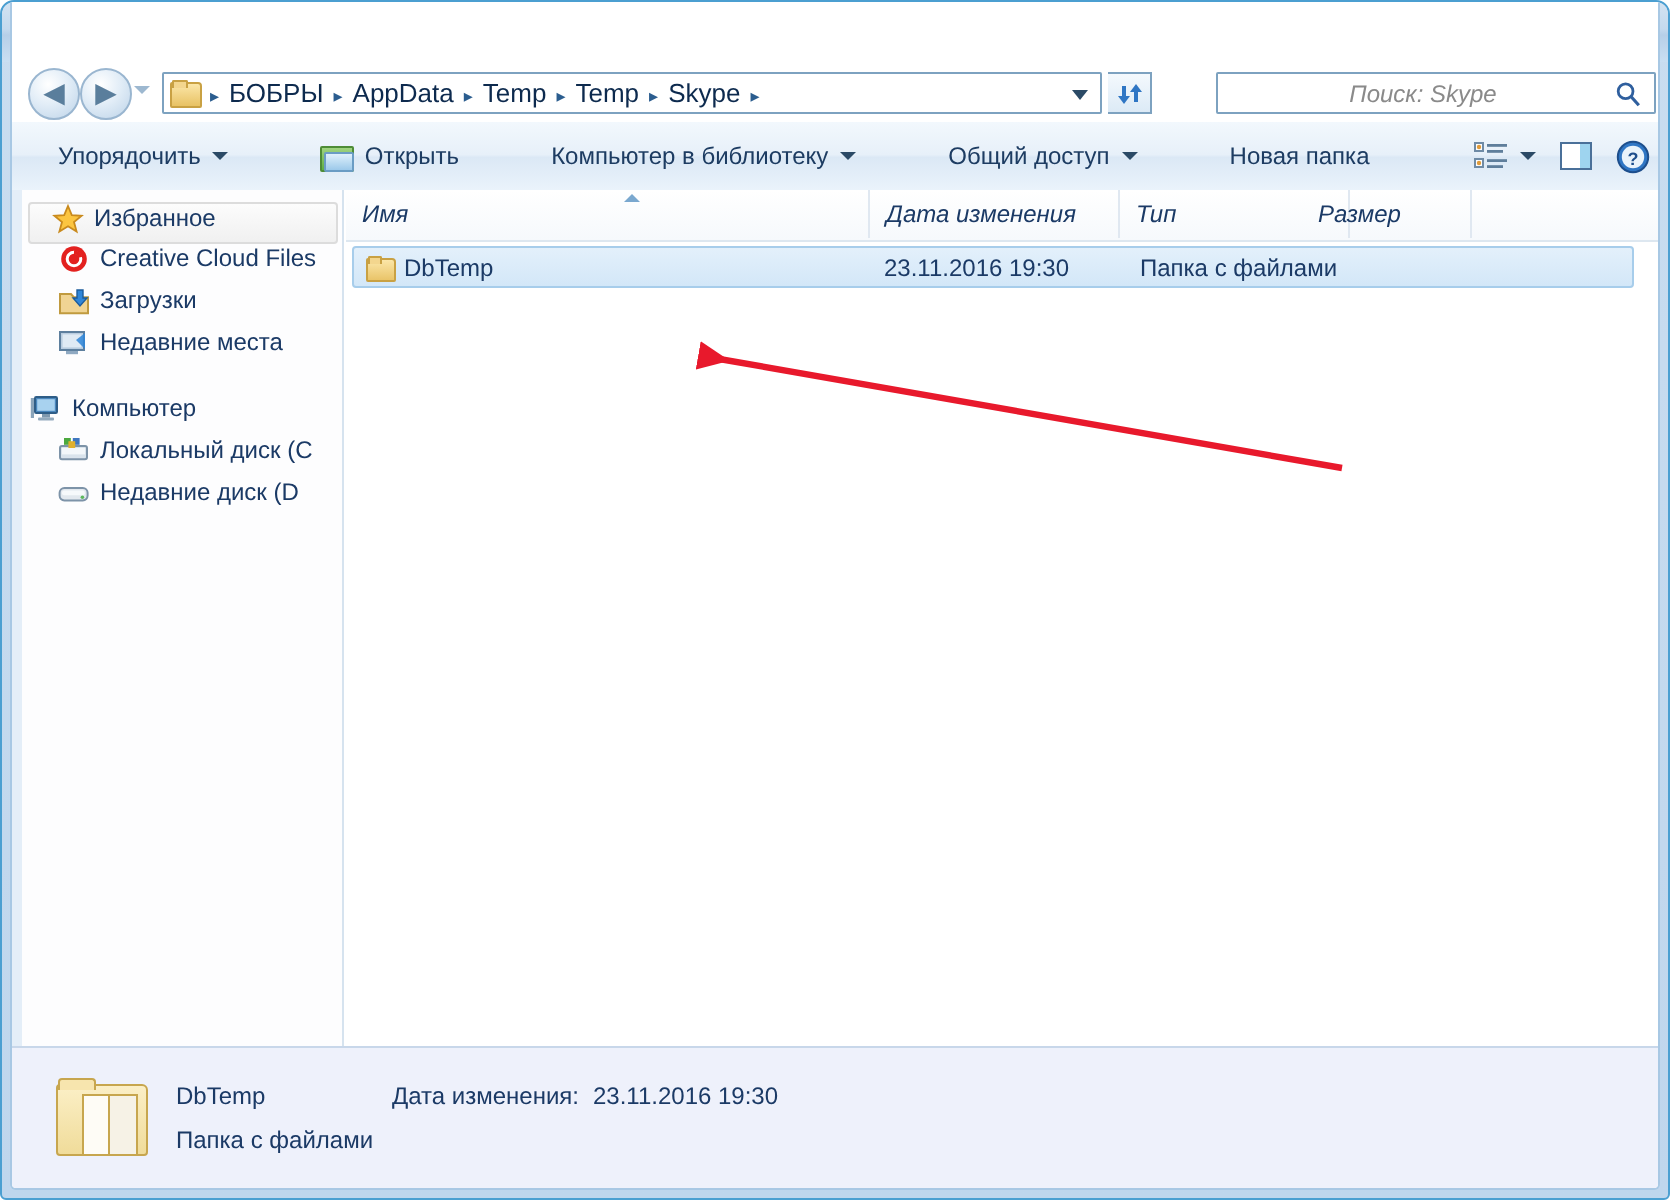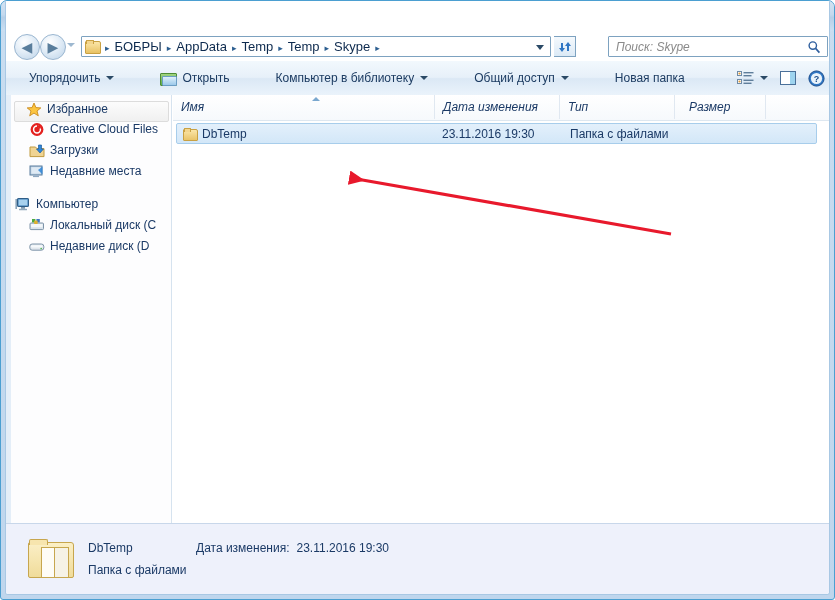--- a/index.html
+++ b/index.html
@@ -181,20 +181,21 @@
     display: flex; align-items: center;
     border-radius: 1px;
     cursor: text;
   }
   #search-placeholder {
     flex: 1;
     padding-left: 7px;
     font-style: italic;
     font-size: 12px;
     color: #8a8a8a;
+    text-align: center;
   }
   #search-icon { margin-right: 6px; display:flex; }
 
   
   #toolbar {
     position: absolute;
     left: 0; top: 60px; width: 835px; height: 34px;
     background: linear-gradient(to bottom, #f2f8fd 0%, #e7f0f9 48%, #dbe8f5 52%, #eaf3fb 100%);
     border-bottom: 1px solid #c4d7e8;
     display: flex; align-items: center;
@@ -608,21 +609,21 @@
           <div id="sort-indicator"></div>
         <div class="colh" style="left: 0px; width: 262px;">
               <span>Имя</span>
             </div>
             <div class="colh" style="left: 262px; width: 125px;">
               <span>Дата изменения</span>
             </div>
             <div class="colh" style="left: 387px; width: 115px;">
               <span>Тип</span>
             </div>
-            <div class="colh" style="left: 508px; width: 85px;">
+            <div class="colh" style="left: 478px; width: 85px;">
               <span>Размер</span>
             </div>
             <div class="colh" style="left: 587px; width: 80px; border-right: none;"></div>
           </div>
         <div id="filelist">
             <div class="frow selected">
               <div class="fcell" style="left: 6px; height: 19px;">
                 <span class="row-folder-icon"></span>
                 <span>DbTemp</span>
               </div>

